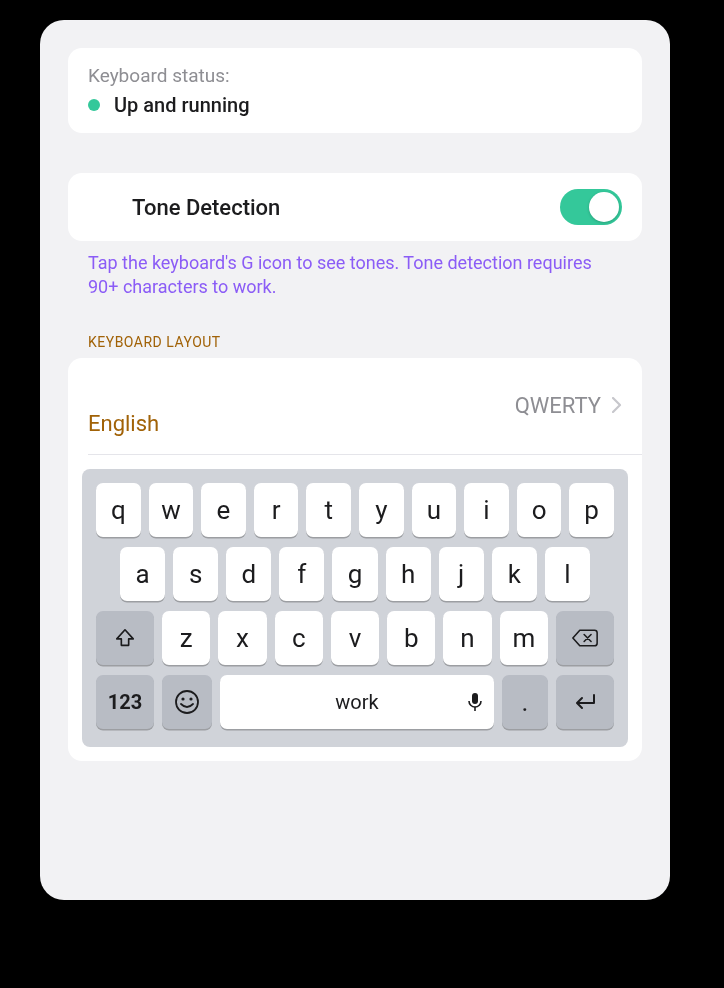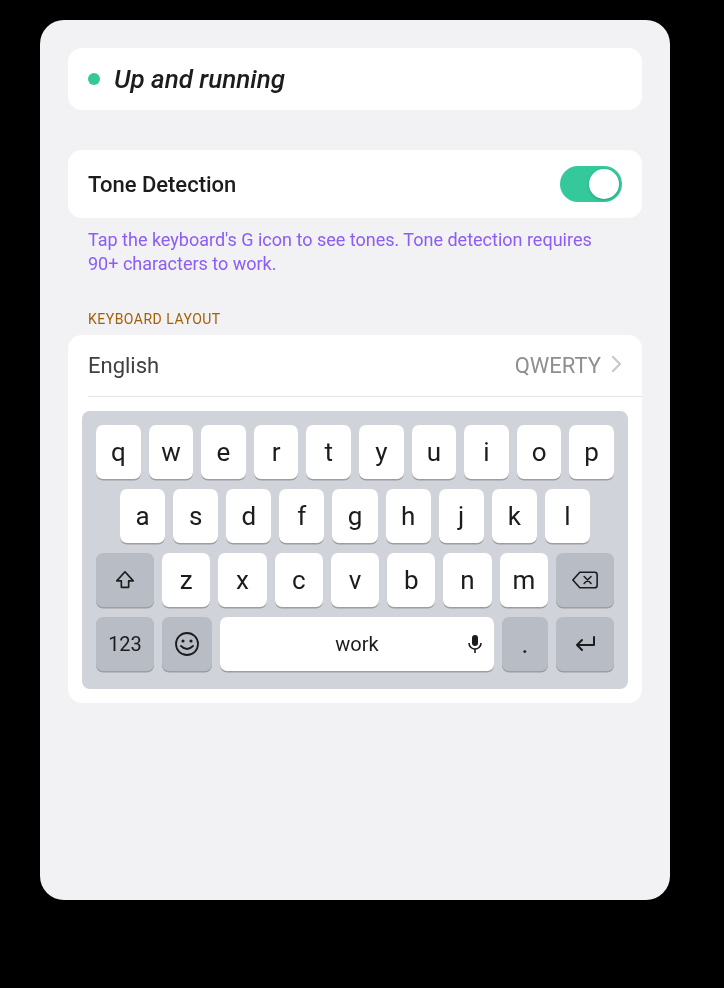--- a/index.html
+++ b/index.html
@@ -39,38 +39,38 @@
       gap: 14px;
     }
     .status-dot {
       width: 12px;
       height: 12px;
       border-radius: 50%;
       background: #34c89a;
       flex-shrink: 0;
     }
     .status-text {
-      font-size: 26px;
+      font-size: 20px;
       font-weight: 500;
       color: #1c1c1e;
-      font-style: italic;
     }
     .section { margin-top: 40px; }
     .row-card {
       background: #fff;
       border-radius: 14px;
       padding: 16px 20px;
       display: flex;
       align-items: center;
       justify-content: space-between;
     }
     .row-title {
       font-size: 22px;
       font-weight: 500;
       color: #1c1c1e;
+      margin-left: 44px;
     }
     .toggle {
       width: 62px;
       height: 36px;
       border-radius: 18px;
       background: #34c89a;
       position: relative;
       cursor: pointer;
     }
     .toggle .knob {
@@ -102,22 +102,23 @@
     }
     .list-row {
       padding: 18px 20px;
       display: flex;
       align-items: center;
       justify-content: space-between;
       cursor: pointer;
     }
     .list-row-left {
       font-size: 22px;
-      color: #404040;
+      color: #a16207;
       font-weight: 400;
+      margin-top: 35px;
     }
     .list-row-right {
       display: flex;
       align-items: center;
       gap: 11px;
       color: #8e8e93;
       font-size: 22px;
     }
     .chevron {
       color: #c7c7cc;
@@ -173,31 +174,32 @@
       transform: translateY(-50%);
       font-size: 20px;
     }
     .key svg { display: block; }
     .row1 .key { flex: 1; }
     .row2 { padding: 0 24px; }
     .row2 .key { flex: 1; }
     .row3 { }
     .row3 .mid { display: flex; gap: 8px; flex: 1; }
     .row3 .mid .key { flex: 1; }
-    .row4 .key.numbers { width: 58px; font-size: 20px; }
+    .row4 .key.numbers { width: 58px; font-size: 20px; font-weight: bold; }
     .row4 .key.emoji { width: 50px; font-size: 24px; }
     .row4 .key.period { width: 46px; }
     .row4 .key.return { width: 58px; }
   </style>
 </head>
 <body>
 
 <div class="device">
 
   <div class="card">
+    <div class="status-label">Keyboard status:</div>
     <div class="status-row">
       <div class="status-dot"></div>
       <div class="status-text">Up and running</div>
     </div>
   </div>
 
   <div class="section">
     <div class="row-card">
       <div class="row-title">Tone Detection</div>
       <div class="toggle">

